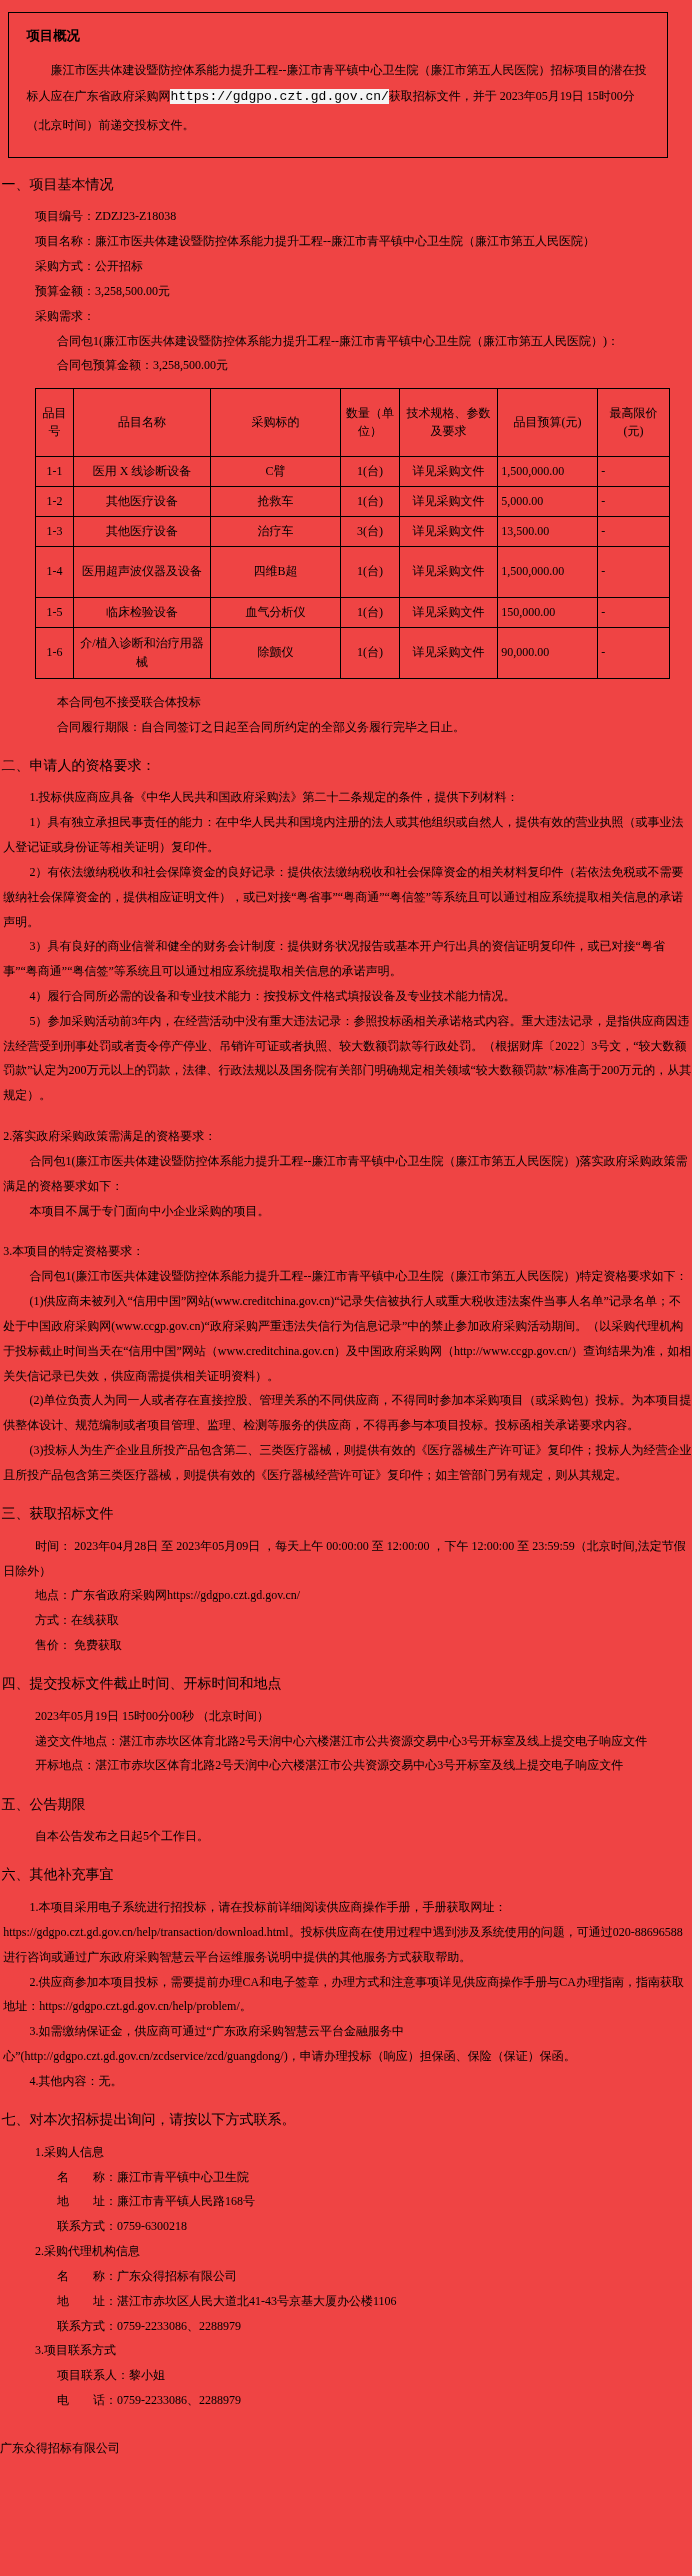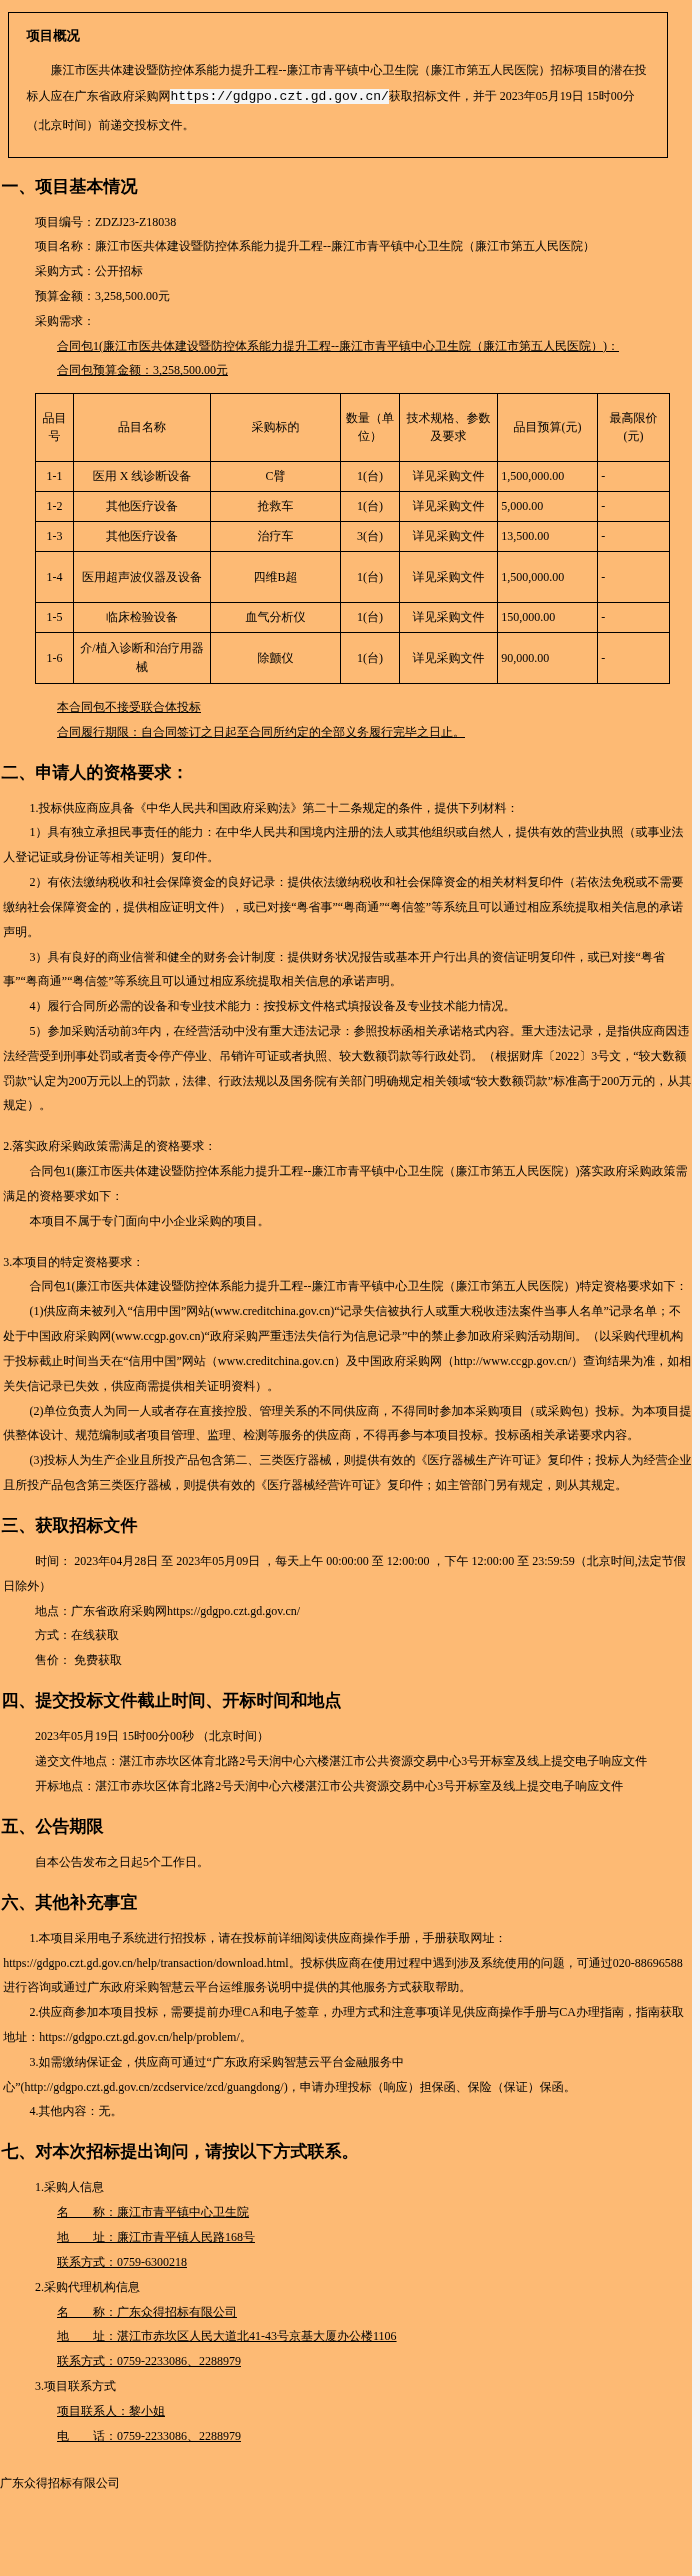--- a/index.html
+++ b/index.html
@@ -1,34 +1,34 @@
 <!DOCTYPE html>
 <html style="font-size:12.7px"><head>
 <meta charset="utf-8">
 <style>
   html,body{margin:0;padding:0;}
   body{background:#f4f4f4;}
   .doc{
     width:692px;
     min-height:2576px;
-    background:#fdba74;
+    background:#ef4444;
     color:#000;
     font-family:"Liberation Serif","DejaVu Serif",serif;
     font-size:12px;
     box-sizing:border-box;
     padding-bottom:24px;
     overflow:hidden;
   }
   .line{margin:0;line-height:2.07;}
   .kv{padding-left:35px;}
-  .kv2{padding-left:57px;text-decoration:underline;}
+  .kv2{padding-left:57px;}
   .kvw{padding-left:3.2px;text-indent:32px;}
   .p2{padding-left:3.2px;text-indent:2.2em;}
   .flush{padding-left:3.2px;margin-top:16px;}
-  .sec-h{font-size:17px;font-weight:bold;margin:14.2px 0 8px;padding-left:1.6px;line-height:1.7;}
+  .sec-h{font-size:14px;font-weight:normal;margin:14.2px 0 8px;padding-left:1.6px;line-height:1.7;}
   .overview-box{border:1.6px solid #000;margin:12px 24px 0 8px;padding:8px 17.4px 19px;}
   .overview-title{font-size:13.4px;font-weight:bold;margin:6.3px 0 11px;line-height:1.4;}
   .overview-p{margin:0;line-height:2.2;text-indent:2em;}
   .url-hl{background:#f5f5f5;font-family:"Liberation Mono","DejaVu Sans Mono",monospace;font-size:13px;}
   table.items{border-collapse:collapse;table-layout:fixed;width:633px;margin:9.5px 0 11px 35px;}
   .items th,.items td{border:0.8px solid #000;padding:1.6px 3.2px;line-height:1.55;word-break:break-all;text-align:center;vertical-align:middle;font-weight:normal;}
   .items thead tr{height:68px;}
   .items tr.r1{height:30px;}
   .items tr.r2{height:51px;}
   .items td.num{text-align:left;padding-right:8px;}

